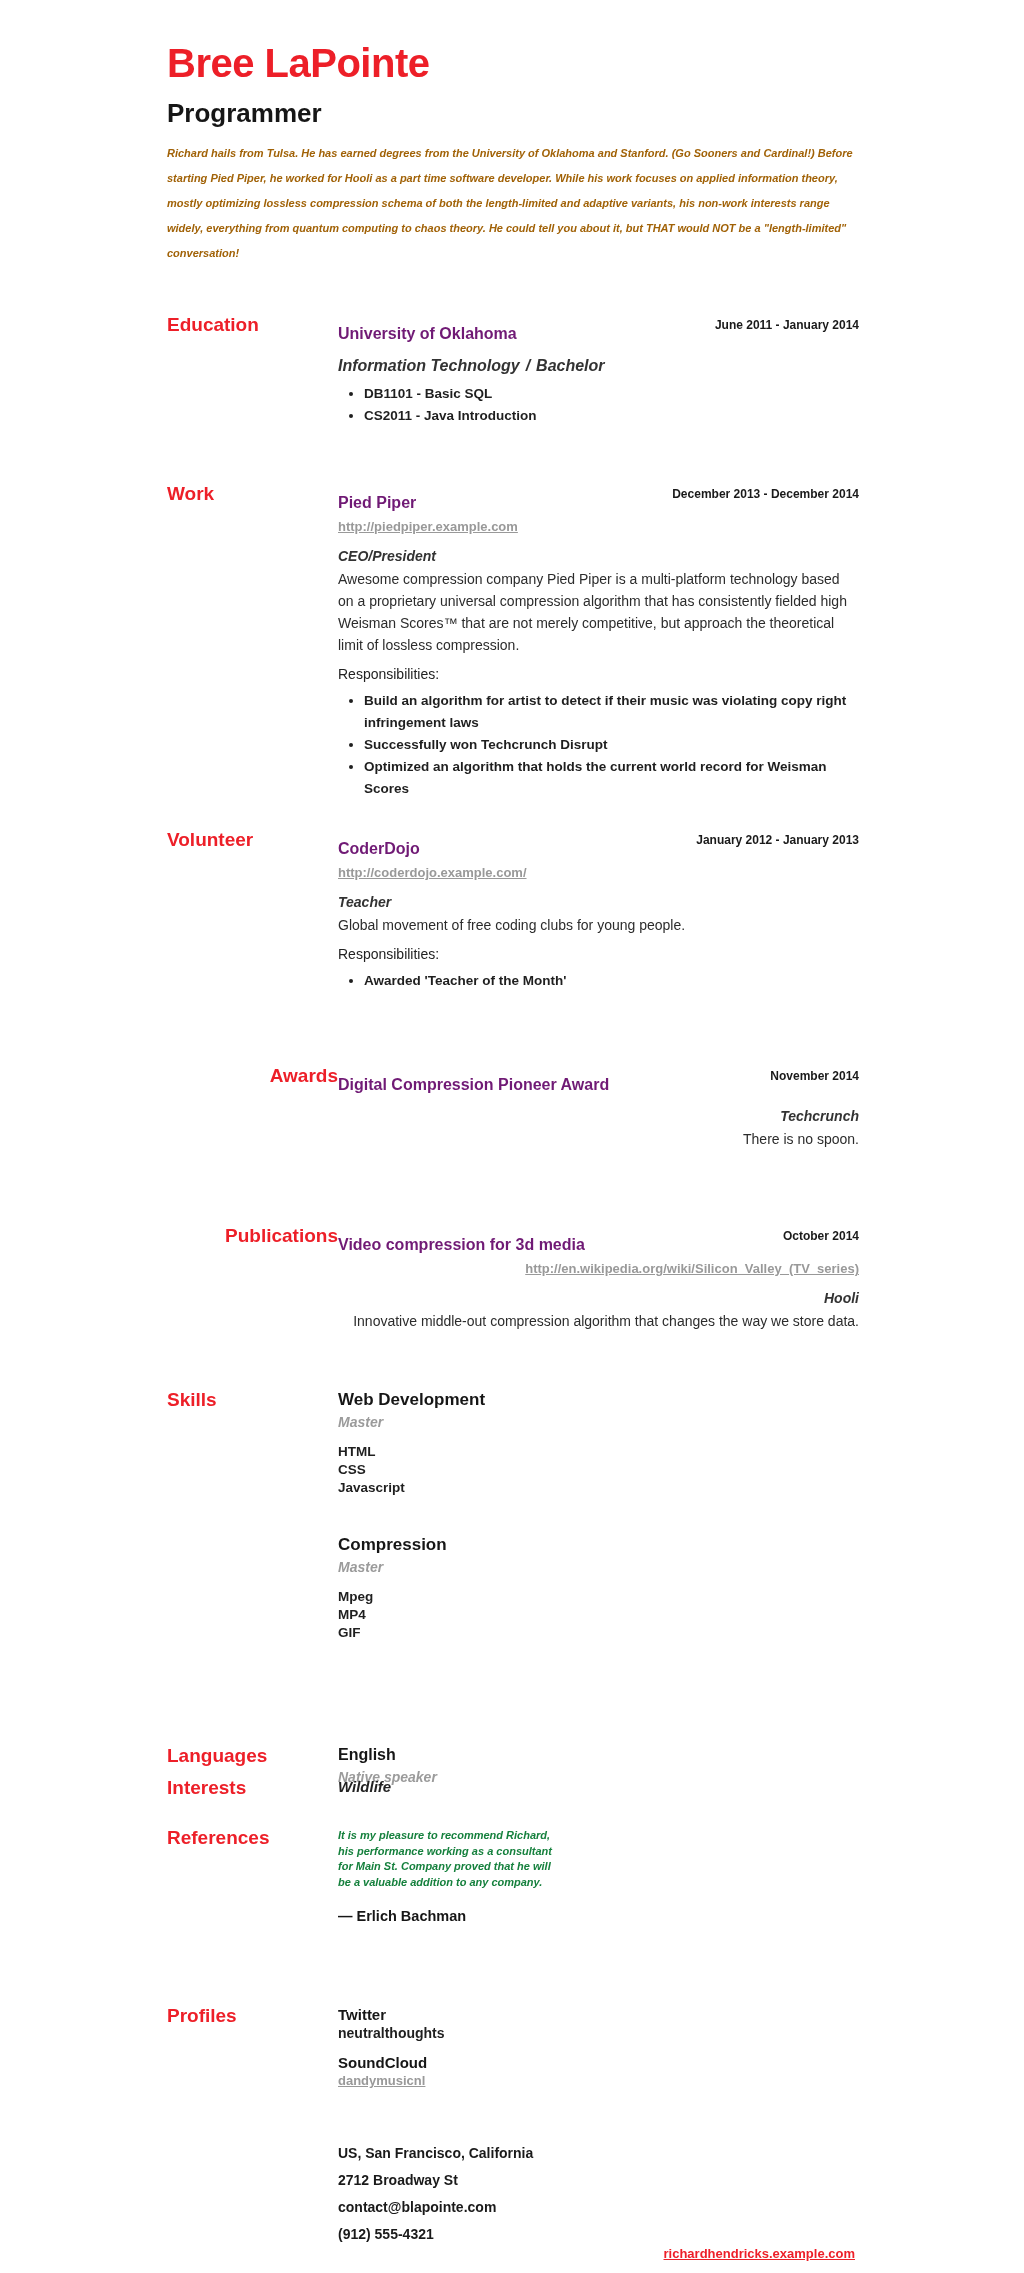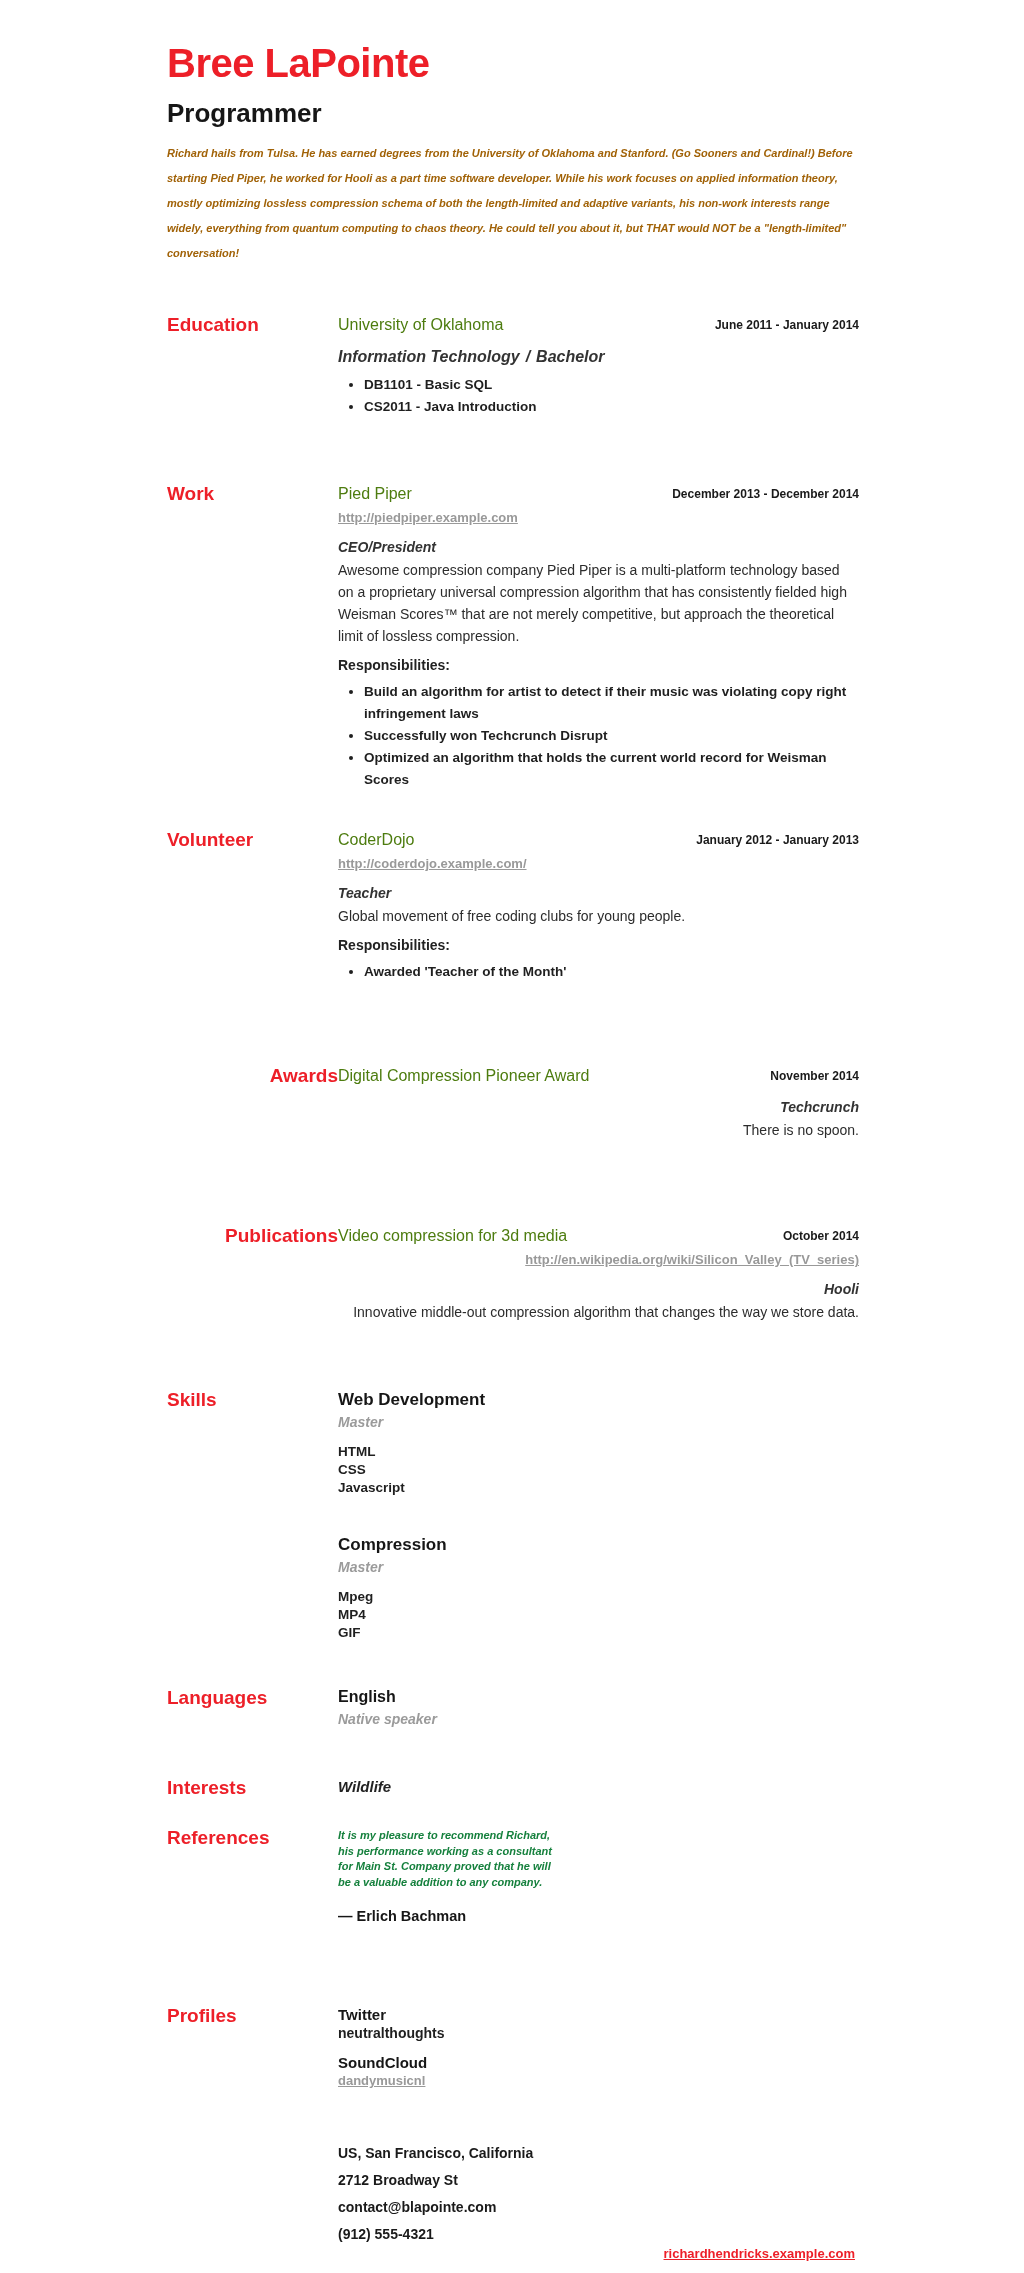--- a/index.html
+++ b/index.html
@@ -16,27 +16,27 @@
   .name { font-size:40px; line-height:1.15; font-weight:700; color:#ed1f28; letter-spacing:-0.5px; }
   .role { font-size:26px; font-weight:700; color:#161616; margin-top:12px; }
   .summary { margin-top:12px; font-size:11px; line-height:25px; font-style:italic; font-weight:600; color:#a16207; }
 
   
   .section { position:absolute; left:167px; width:692px; display:flex; align-items:flex-start; }
   .section-label { width:171px; flex-shrink:0; font-size:19px; font-weight:700; color:#ed1f28; line-height:1.1; }
   .section-body { flex:1; min-width:0; }
 
   .item-head { display:flex; justify-content:space-between; align-items:flex-start; }
-  .item-title { font-size:16px; font-weight:400; color:#4d7c0f; line-height:20px; }
+  .item-title { font-size:16px; font-weight:700; color:#701a75; line-height:20px;margin-top:9px; }
   .item-date { font-size:12px; font-weight:700; color:#1a1a1a; white-space:nowrap; padding-top:3px; margin-left:12px; }
 
   .url { display:inline-block; margin-top:6px; font-size:13px; font-weight:600; color:#999; text-decoration:underline; cursor:pointer; }
   .position { margin-top:13px; font-size:14px; font-weight:700; font-style:italic; color:#333; }
   .body-text { margin-top:4px; font-size:14px; line-height:22px; color:#2c2c2c; }
-  .resp-label { margin-top:10px; font-size:14px; font-weight:700; color:#222; }
+  .resp-label { margin-top:10px; font-size:14px; font-weight:400; color:#222; }
   ul.bullets { margin-top:8px; padding-left:26px; list-style:disc; }
   ul.bullets li { font-size:13.5px; font-weight:700; line-height:22px; color:#1f1f1f; }
 
   .study-line { margin-top:13px; font-size:16px; font-weight:700; font-style:italic; color:#333; }
   .study-line .sep { margin:0 6px; }
 
   
   .skill-group + .skill-group { margin-top:38px; }
   .skill-name { font-size:17px; font-weight:700; color:#161616; }
   .skill-level { margin-top:4px; font-size:14px; font-weight:600; font-style:italic; color:#9b9b9b; }
@@ -62,21 +62,21 @@
   .footer-address { position:absolute; left:338px; top:2140px; font-size:14px; font-weight:700; line-height:27px; color:#1a1a1a; }
   .footer-site { position:absolute; top:2246px; right:169px; font-size:13px; font-weight:700; color:#ed1f28; text-decoration:underline; cursor:pointer; }
 
   
   #sec-education    { top:315px; }
   #sec-work         { top:484px; }
   #sec-volunteer    { top:830px; }
   #sec-awards       { top:1066px;text-align:right; }
   #sec-publications { top:1226px;text-align:right; }
   #sec-skills       { top:1390px; }
-  #sec-languages    { top:1688px; }
+  #sec-languages    { top:1746px; }
   #sec-interests    { top:1778px; }
   #sec-references   { top:1828px; }
   #sec-profiles     { top:2006px; }
 </style>
 </head>
 <body>
 
 <div class="page">
 
   <div class="header">

